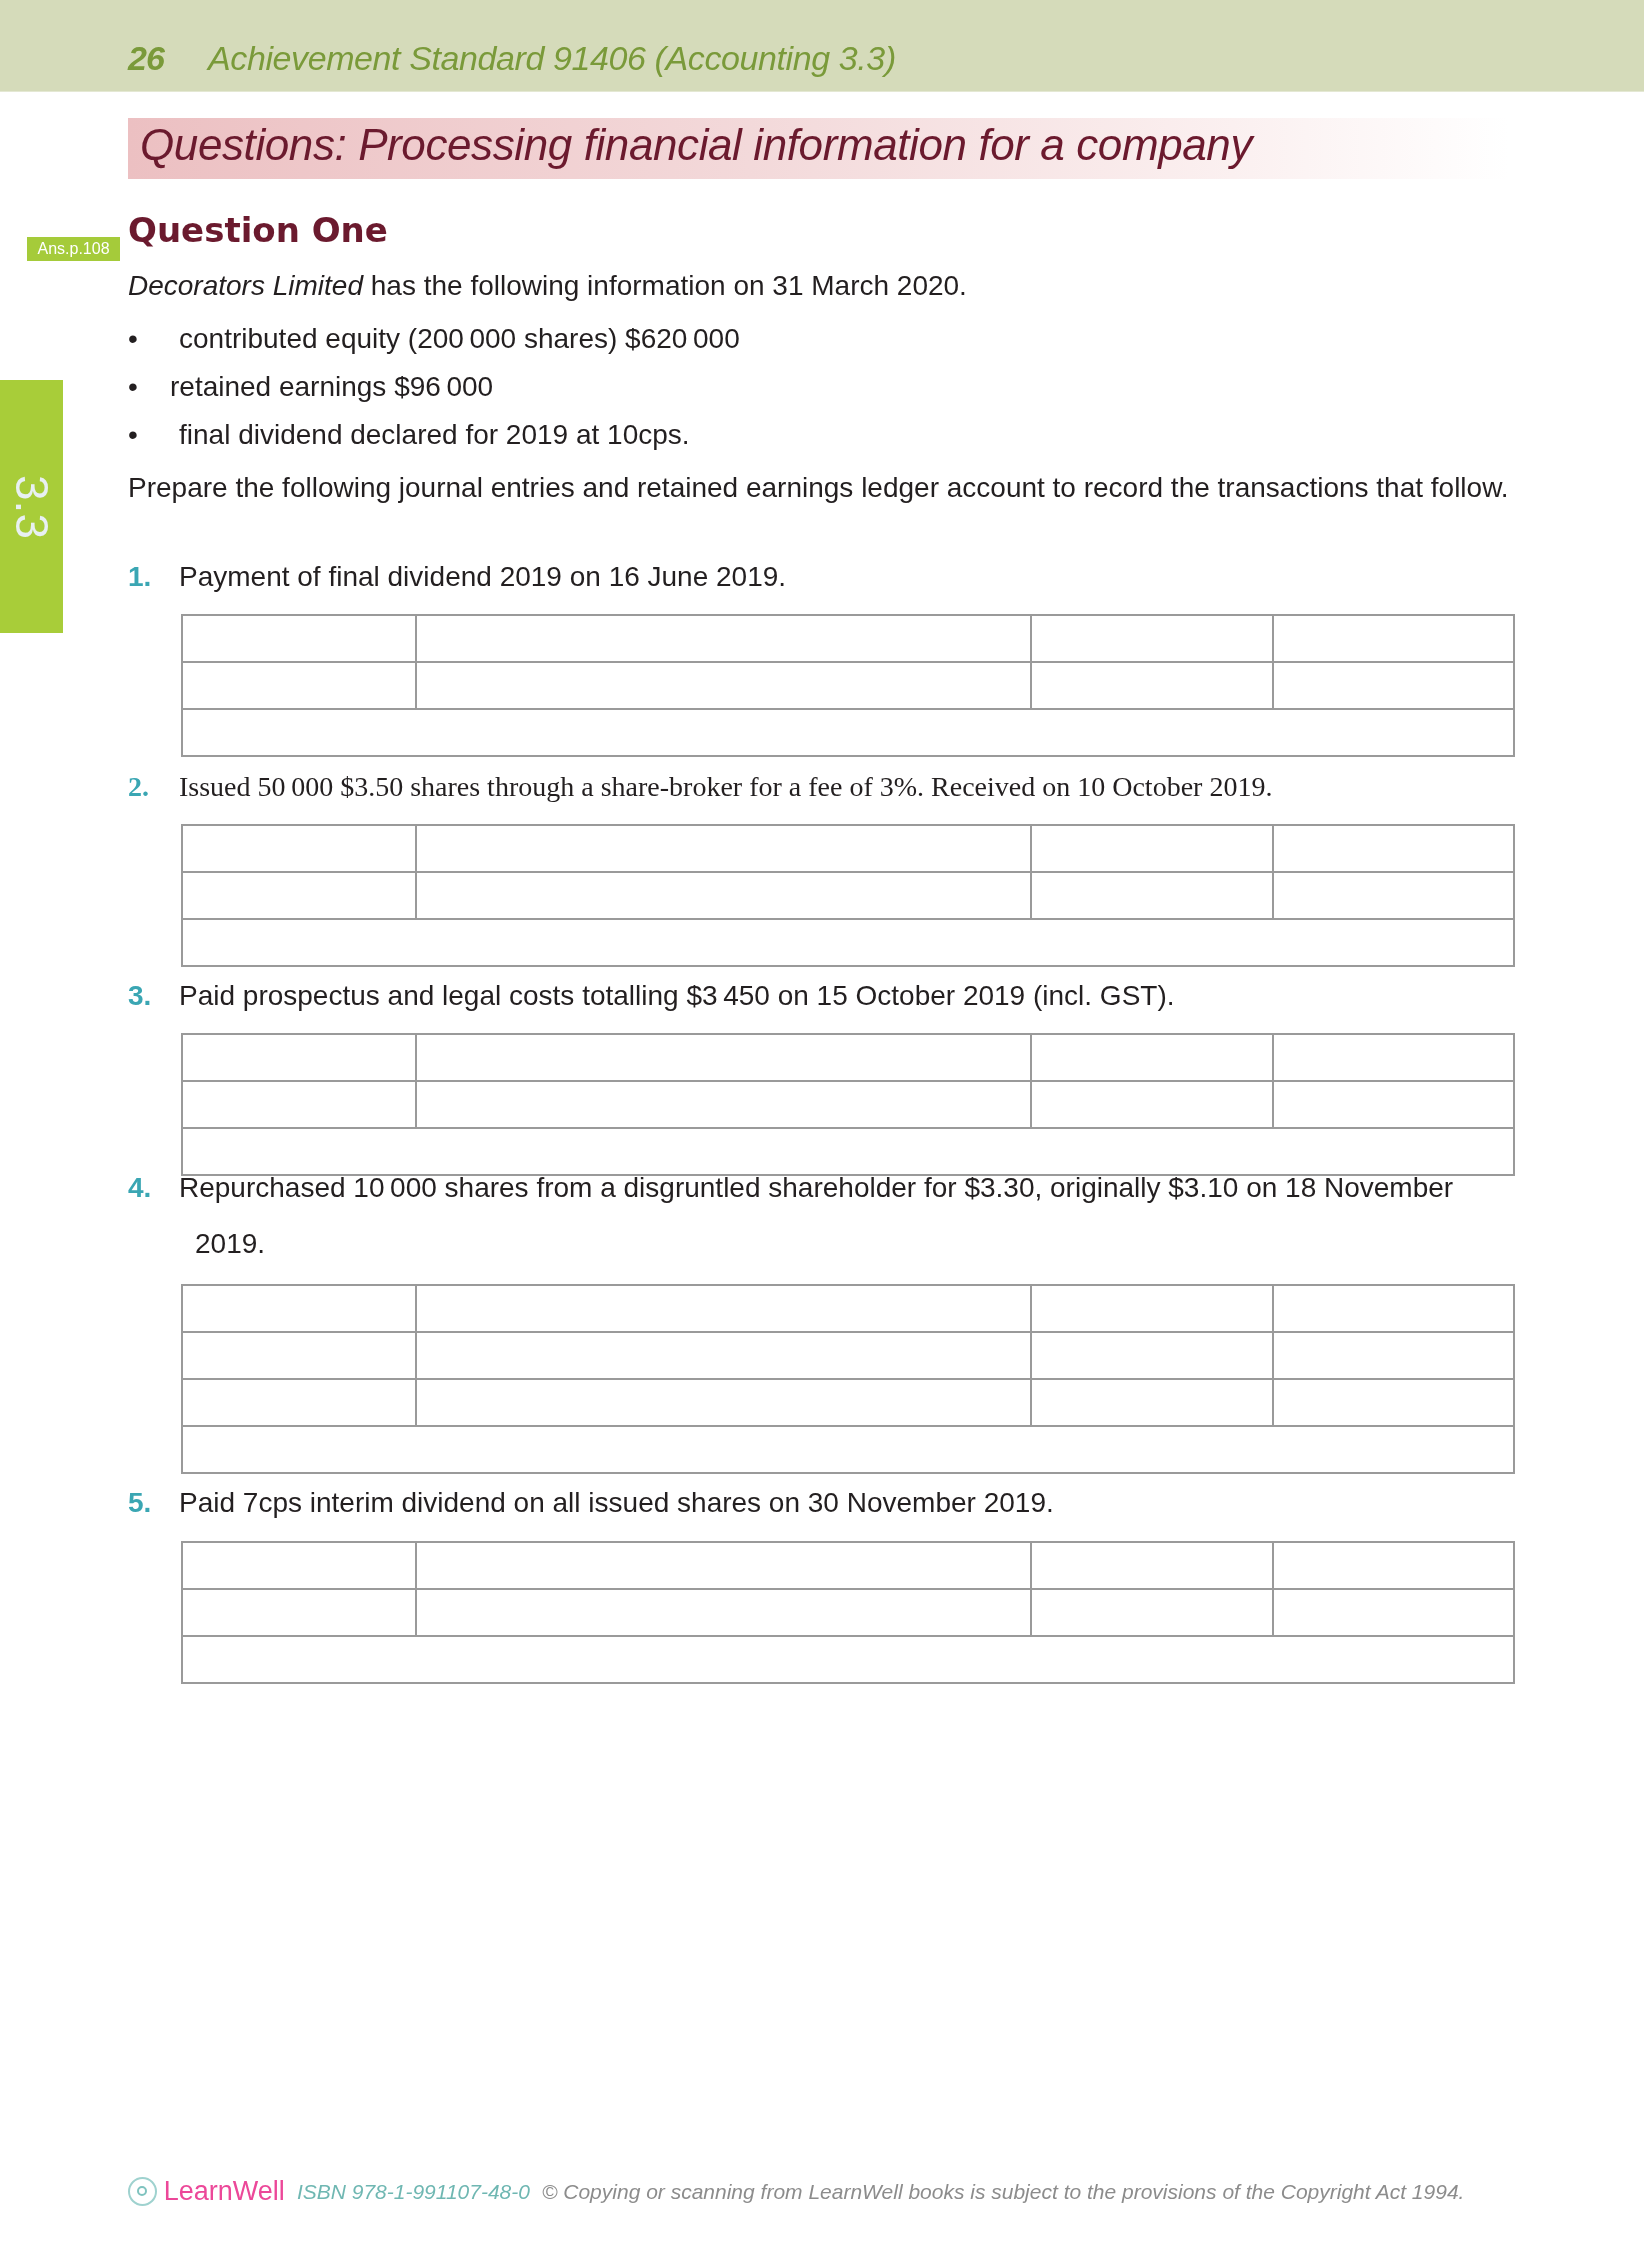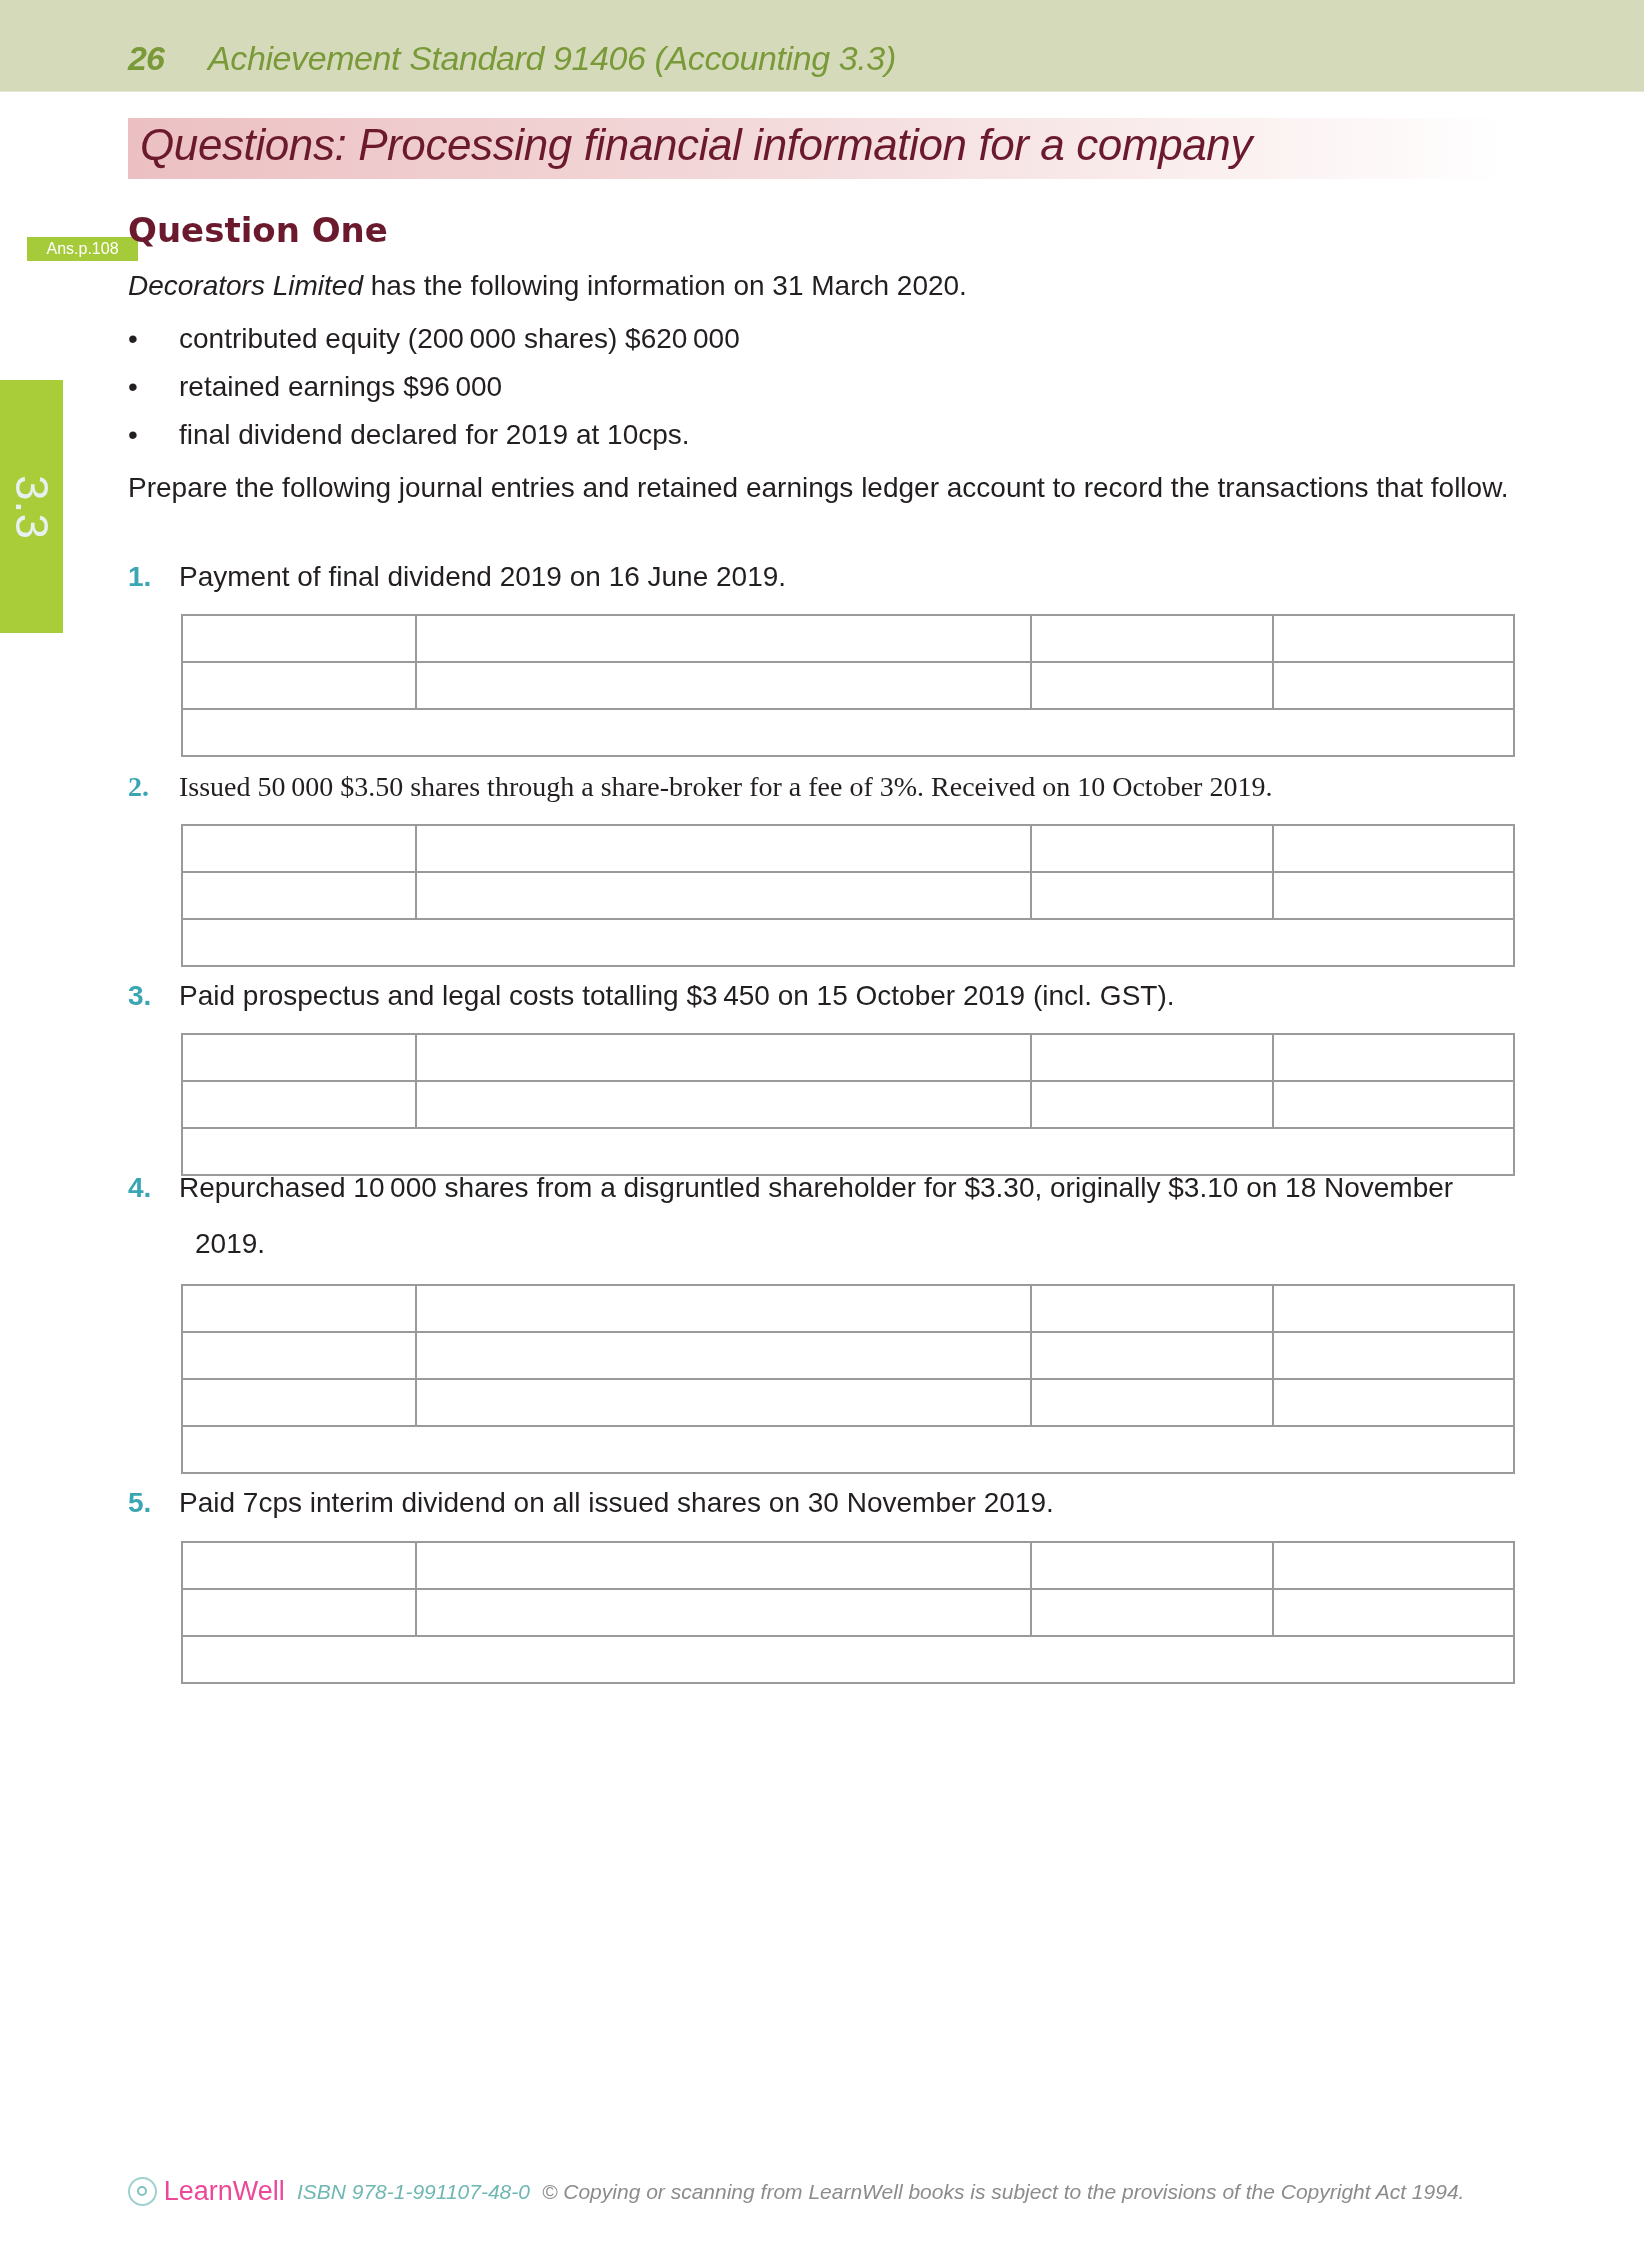--- a/index.html
+++ b/index.html
@@ -22,21 +22,21 @@
   }
   .title-box {
     left: 128px; top: 118px; width: 1381px; height: 61px;
     background: linear-gradient(to right, #ecc0c2 0%, #f3d9da 45%, #fbf0f0 80%, #ffffff 100%);
   }
   .title-text {
     left: 140px; top: 120px; font-size: 44px; font-weight: normal; font-style: italic;
     color: #6b1a2e; letter-spacing: -0.4px; white-space: nowrap;
   }
   .ans-tag {
-    left: 27px; top: 237px; width: 111px; height: 24px; background: #a5cb3a;
+    left: 27px; top: 237px; width: 93px; height: 24px; background: #a5cb3a;
     color: #ffffff; font-size: 16px; line-height: 24px; text-align: center;
   }
   .side-tab {
     left: 0; top: 380px; width: 63px; height: 253px; background: #a8cd39;
   }
   .side-tab-label {
     position: absolute; left: 50%; top: 50%;
     transform: translate(-50%, -50%) rotate(90deg);
     color: #e8f0f2; font-size: 46px; white-space: nowrap;
   }
@@ -101,21 +101,21 @@
 <div class="abs body-text intro">
   <em>Decorators Limited</em><span> has the following information on 31 March 2020.</span>
 </div>
 
 <div class="abs body-text" style="left:128px; top:323px;">
   <span class="bullet-dot">•</span>
   <span style="position:absolute; left:51px; top:0;">contributed equity (200 000 shares) $620 000</span>
 </div>
 <div class="abs body-text" style="left:128px; top:371px;">
   <span class="bullet-dot">•</span>
-  <span style="position:absolute; left:51px; top:0;">retained earnings $96 000</span>
+  <span style="position:absolute; left:42px; top:0;">retained earnings $96 000</span>
 </div>
 <div class="abs body-text" style="left:128px; top:419px;">
   <span class="bullet-dot">•</span>
   <span style="position:absolute; left:51px; top:0;">final dividend declared for 2019 at 10cps.</span>
 </div>
 
 <div class="abs body-text prepare">Prepare the following journal entries and retained earnings ledger account to record the transactions that follow.</div>
 
 <div class="abs body-text q-line" style="top:561px;">
   <span class="q-num">1.</span><span class="q-text">Payment of final dividend 2019 on 16 June 2019.</span>

